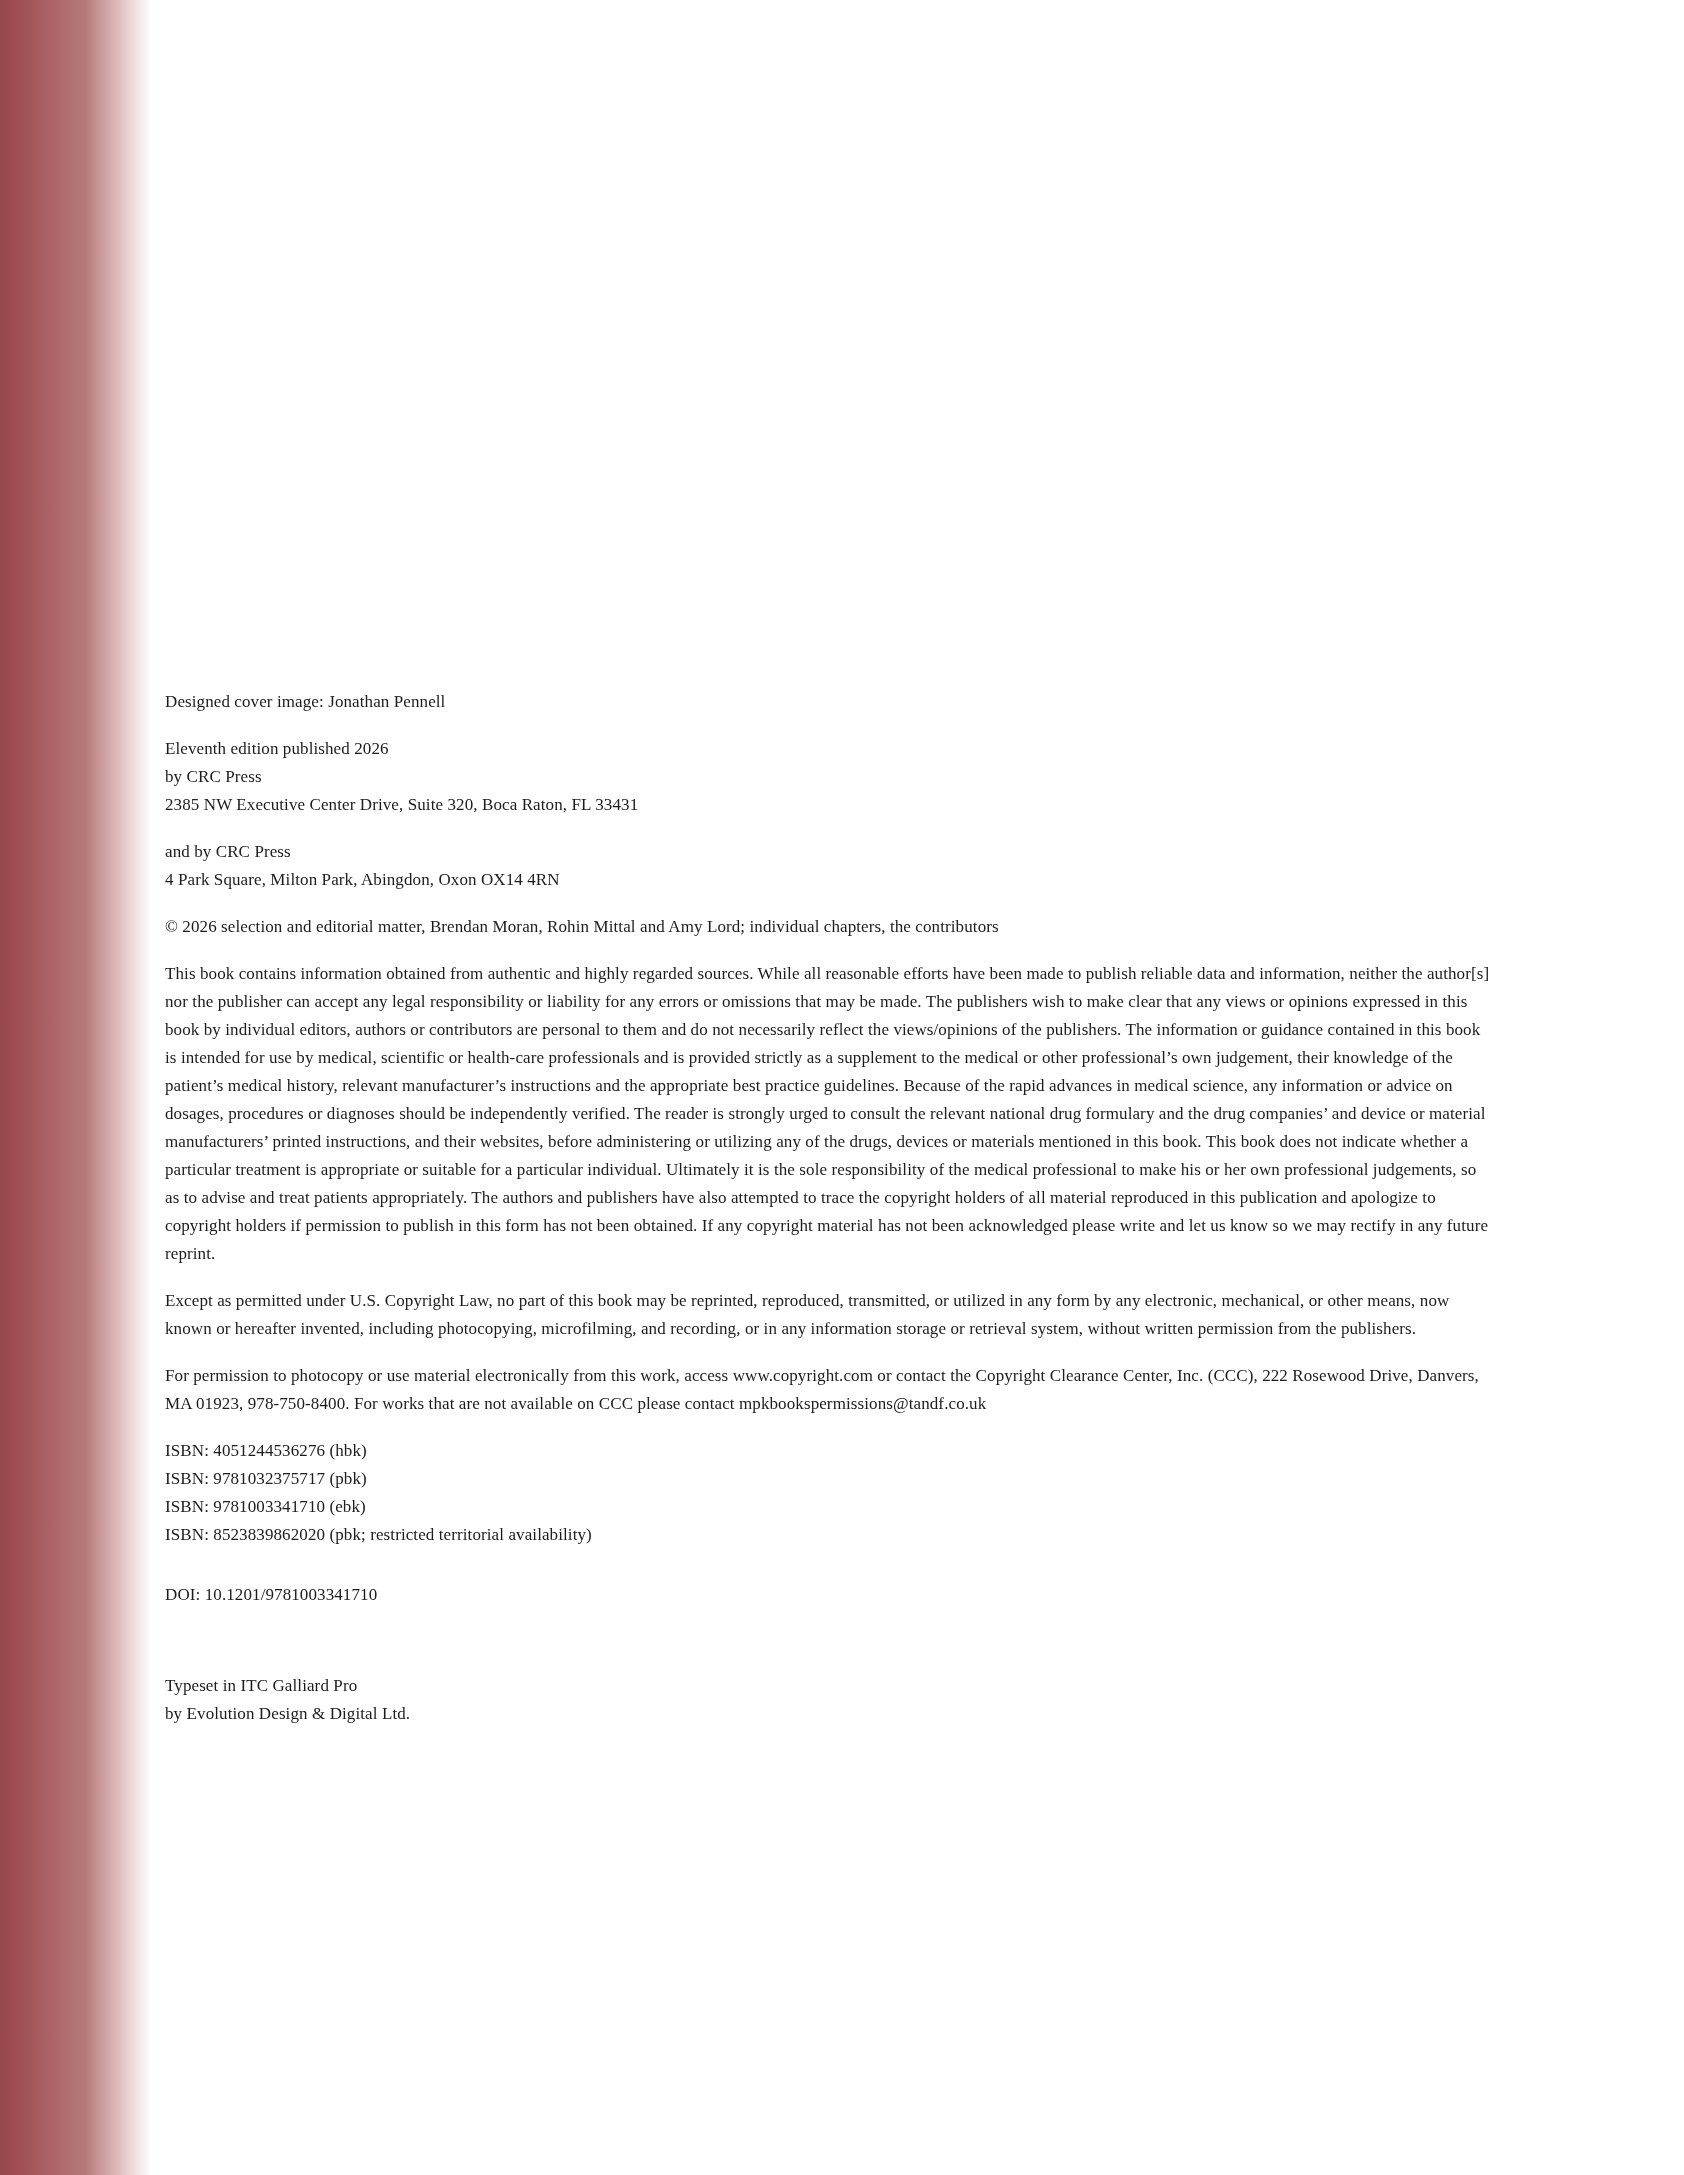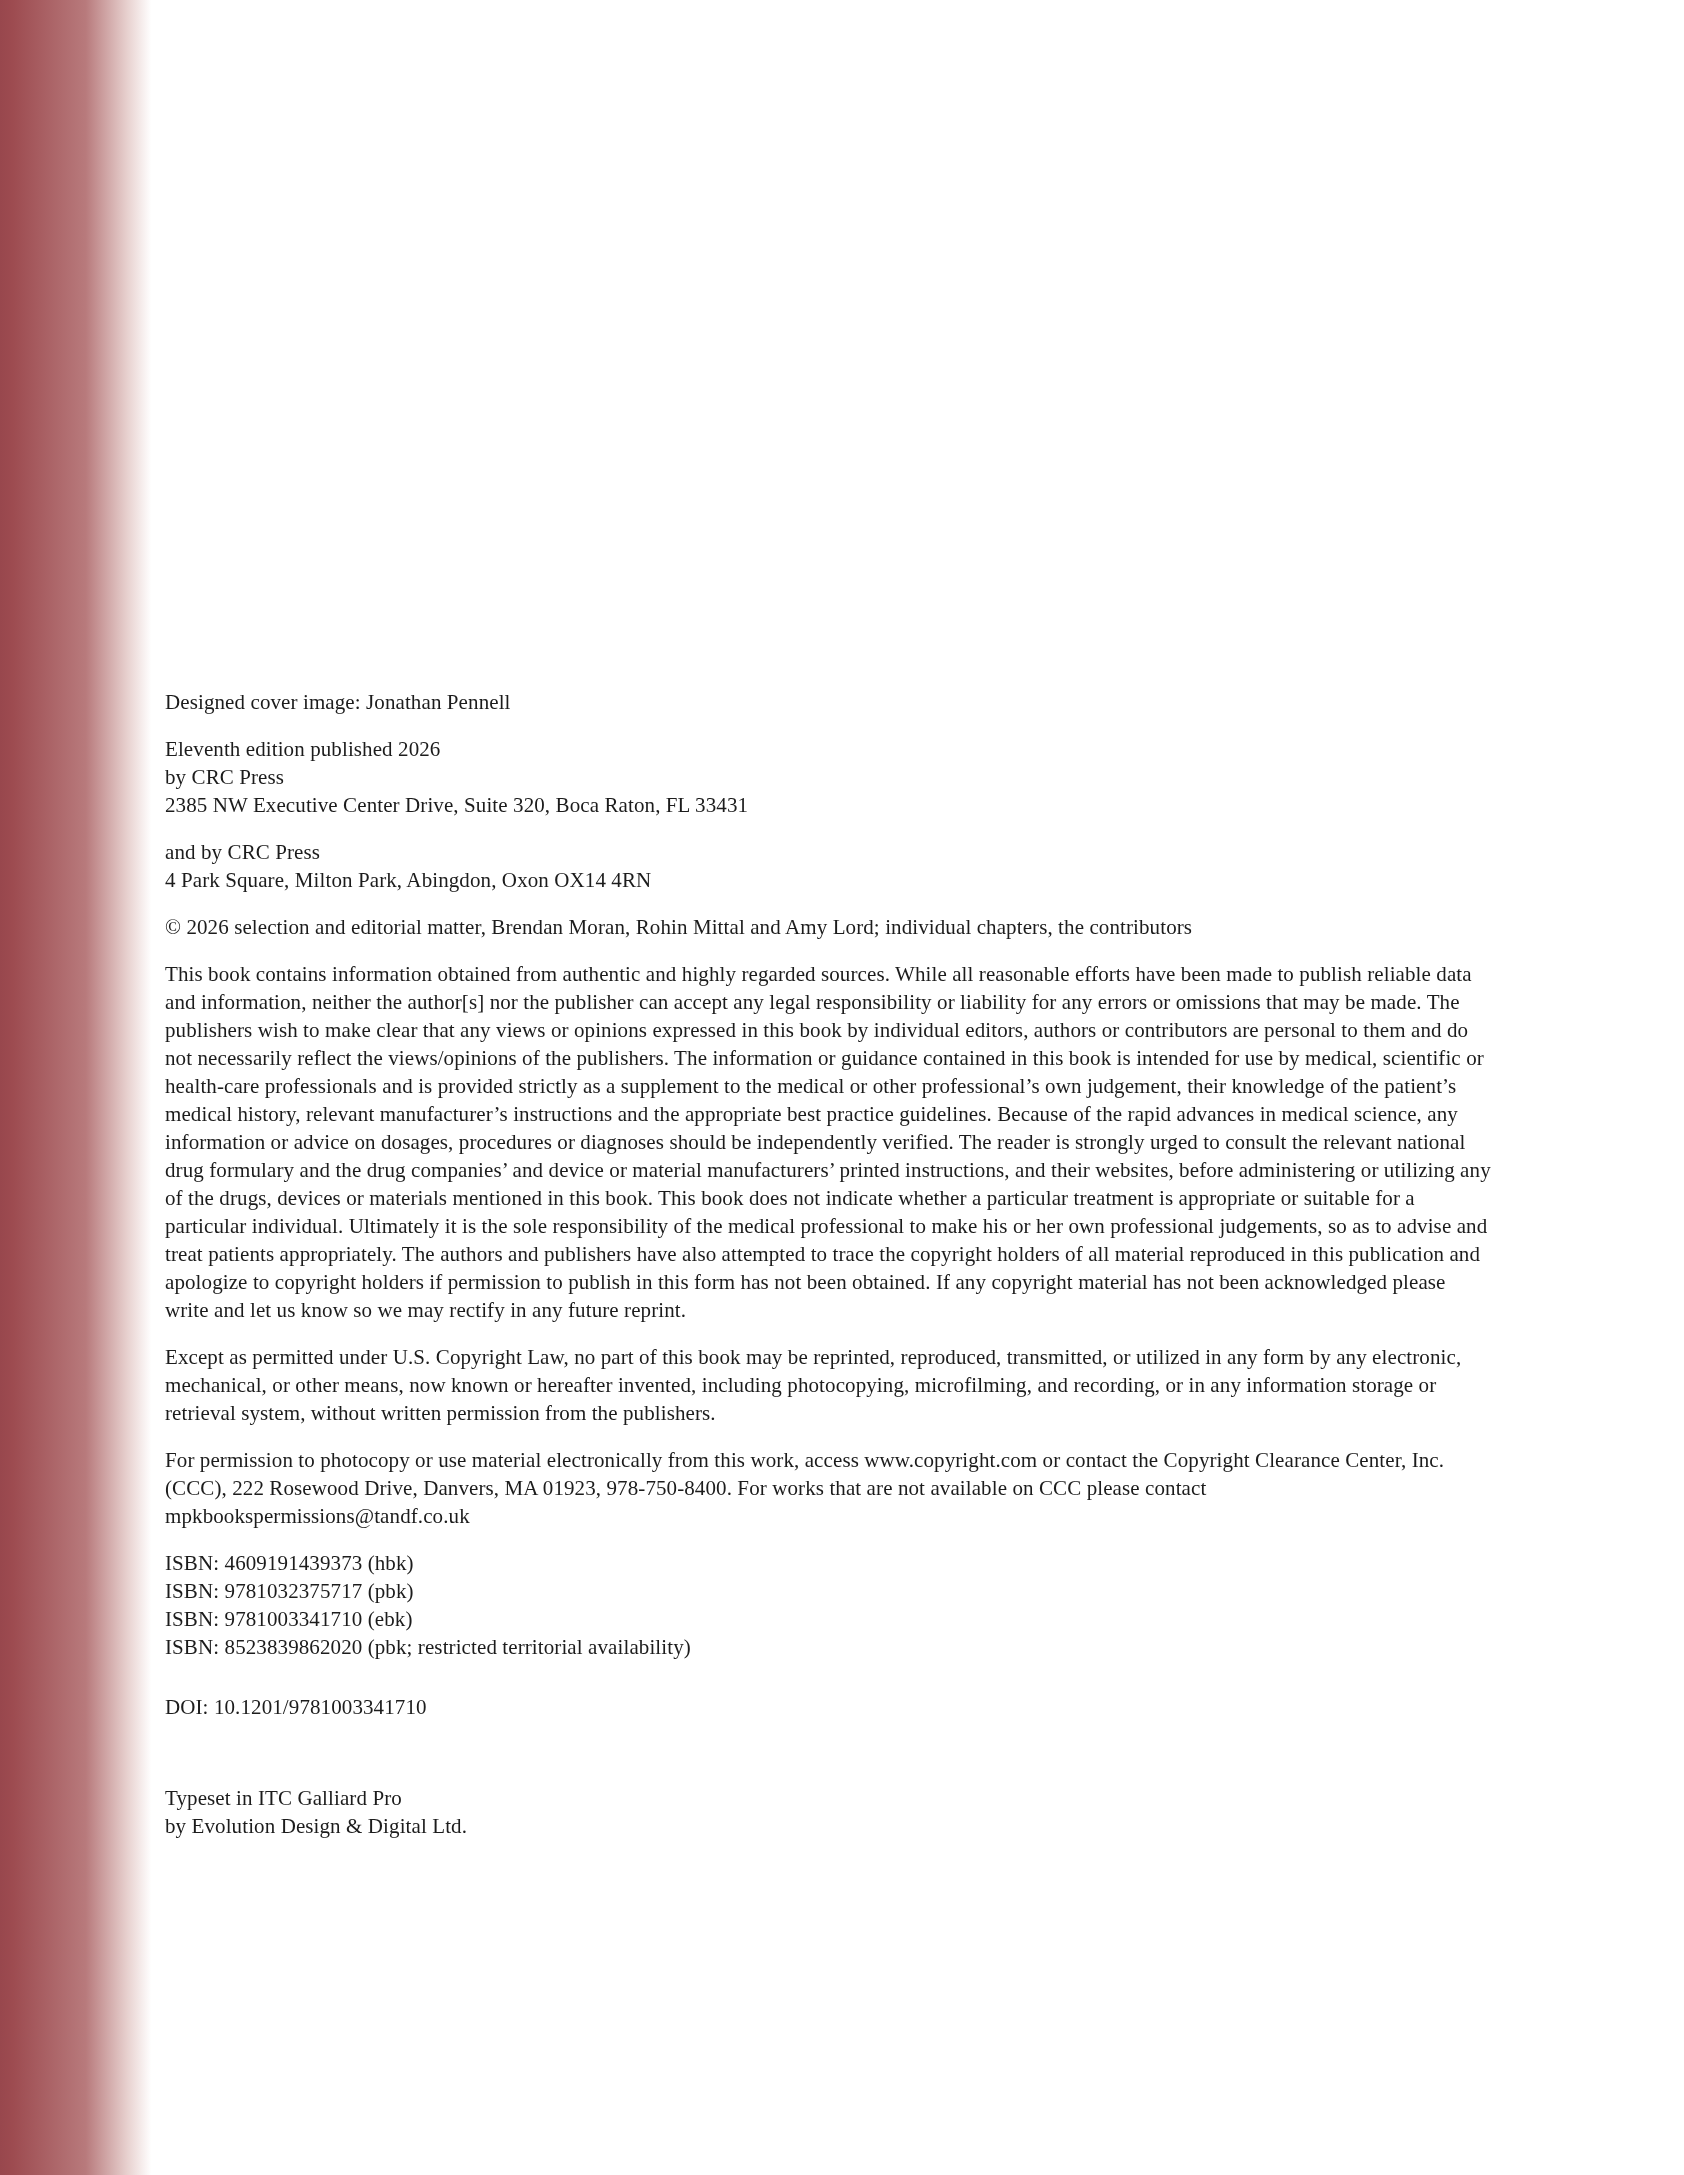--- a/index.html
+++ b/index.html
@@ -18,21 +18,21 @@
     top: 0;
     width: 156px;
     height: 2175px;
     background: linear-gradient(to right, #98474d 0%, #9d4b50 8%, #b87a7c 55%, #e8d2d0 82%, #ffffff 97%);
   }
   .content {
     position: absolute;
     left: 165px;
     top: 688px;
     width: 1327px;
-    font-size: 21px;
+    font-size: 17px;
     line-height: 28px;
     letter-spacing: 0.1px;
   }
   .block { margin-top: 19px; }
   .block:first-child { margin-top: 0; }
   .line { display: block; }
   .block-doi { margin-top: 32px; }
   .block-typeset { margin-top: 63px; }
   p, div { text-align: left; }
 </style>
@@ -60,21 +60,21 @@
   <p class="block">© 2026 selection and editorial matter, Brendan Moran, Rohin Mittal and Amy Lord; individual chapters, the contributors</p>
 
   <p class="block">This book contains information obtained from authentic and highly regarded sources. While all reasonable efforts have been made to publish reliable data and information, neither the author[s] nor the publisher can accept any legal responsibility or liability for any errors or omissions that may be made. The publishers wish to make clear that any views or opinions expressed in this book by individual editors, authors or contributors are personal to them and do not necessarily reflect the views/opinions of the publishers. The information or guidance contained in this book is intended for use by medical, scientific or health-care professionals and is provided strictly as a supplement to the medical or other professional’s own judgement, their knowledge of the patient’s medical history, relevant manufacturer’s instructions and the appropriate best practice guidelines. Because of the rapid advances in medical science, any information or advice on dosages, procedures or diagnoses should be independently verified. The reader is strongly urged to consult the relevant national drug formulary and the drug companies’ and device or material manufacturers’ printed instructions, and their websites, before administering or utilizing any of the drugs, devices or materials mentioned in this book. This book does not indicate whether a particular treatment is appropriate or suitable for a particular individual. Ultimately it is the sole responsibility of the medical professional to make his or her own professional judgements, so as to advise and treat patients appropriately. The authors and publishers have also attempted to trace the copyright holders of all material reproduced in this publication and apologize to copyright holders if permission to publish in this form has not been obtained. If any copyright material has not been acknowledged please write and let us know so we may rectify in any future reprint.</p>
 
   <p class="block">Except as permitted under U.S. Copyright Law, no part of this book may be reprinted, reproduced, transmitted, or utilized in any form by any electronic, mechanical, or other means, now known or hereafter invented, including photocopying, microfilming, and recording, or in any information storage or retrieval system, without written permission from the publishers.</p>
 
   <p class="block">For permission to photocopy or use material electronically from this work, access www.copyright.com or contact the Copyright Clearance Center, Inc. (CCC), 222 Rosewood Drive, Danvers, MA 01923, 978-750-8400. For works that are not available on CCC please contact mpkbookspermissions@tandf.co.uk</p>
 
 
   <div class="block">
-    <span class="line">ISBN: 4609191439373 (hbk)</span>
+    <span class="line">ISBN: 4051244536276 (hbk)</span>
     <span class="line">ISBN: 9781032375717 (pbk)</span>
     <span class="line">ISBN: 9781003341710 (ebk)</span>
     <span class="line">ISBN: 8523839862020 (pbk; restricted territorial availability)</span>
   </div>
 
   <p class="block block-doi">DOI: 10.1201/9781003341710</p>
 
   <div class="block block-typeset">
     <span class="line">Typeset in ITC Galliard Pro</span>
     <span class="line">by Evolution Design &amp; Digital Ltd.</span>

